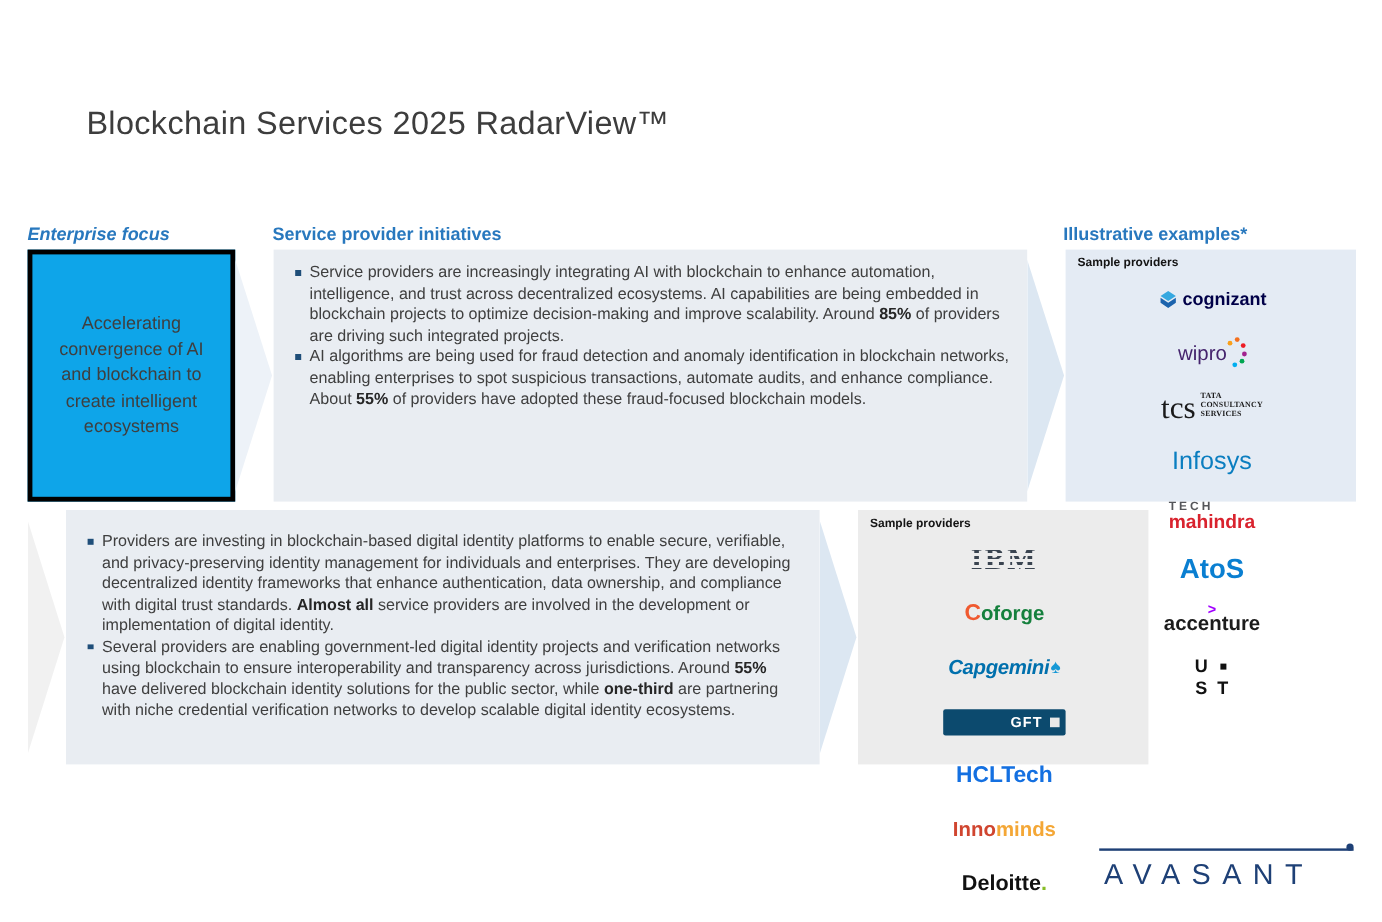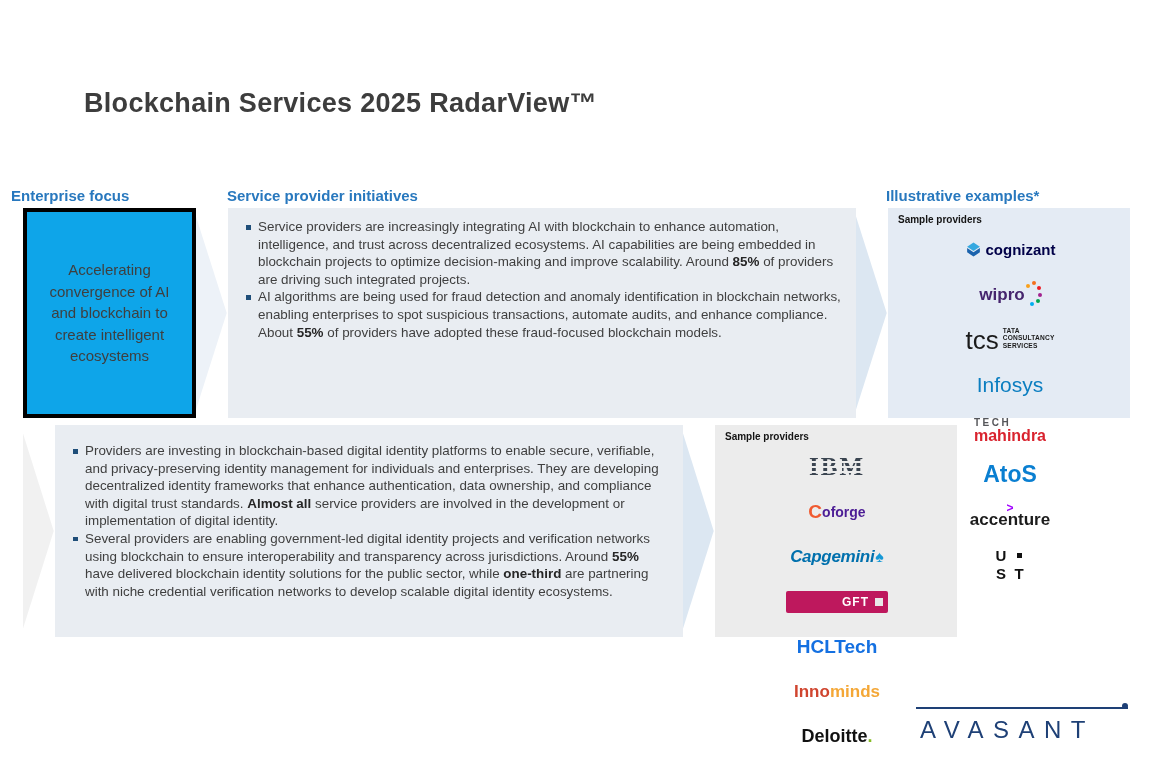--- a/index.html
+++ b/index.html
@@ -1,21 +1,21 @@
 <!DOCTYPE html>
 <html><head>
 <meta charset="utf-8">
 <style>
   * { margin:0; padding:0; box-sizing:border-box; }
   html,body { width:1152px; height:768px; background:#ffffff; font-family:"Liberation Sans", sans-serif; overflow:hidden; position:relative; }
 
-  .title { position:absolute; left:84px; top:88px; font-size:27px; font-weight:700; color:#3d3d3d; letter-spacing:0.3px; }
+  .title { position:absolute; left:72px; top:88px; font-size:27px; font-weight:400; color:#3d3d3d; letter-spacing:0.3px; }
 
   .col-header { position:absolute; top:187px; font-size:15px; font-weight:700; color:#2878be; }
-  .h-focus { left:11px; }
+  .h-focus { left:23px;font-style:italic; }
   .h-init  { left:227px; }
   .h-ex    { left:886px; }
 
   .row { position:absolute; left:23px; display:flex; }
   .row1 { top:208px; height:210px; }
   .row2 { top:425px; height:212px; }
 
   .focus-box { width:173px; display:flex; align-items:center; justify-content:center; text-align:center;
                font-size:15px; line-height:21.5px; color:#3f3f3f; padding:10px; }
   .focus-blue { background:#0ea5e9; border:4px solid #000000; }
@@ -37,44 +37,44 @@
   .ex-blue { background:#e4ebf4; }
   .ex-gray { background:#ececec; }
   .sample-label { font-size:10px; font-weight:700; color:#141414; margin-bottom:2px; }
   .logo-grid { display:grid; grid-template-columns:1fr; grid-auto-rows:45px; align-items:center; justify-items:center; }
   .logo-cell { display:flex; align-items:center; justify-content:center; }
 
   
   .cognizant { gap:4px; }
   .cognizant .word { font-size:15px; font-weight:600; color:#000048; }
   .wipro { position:relative; }
-  .wipro .word { font-size:17px; font-weight:700; color:#45246d; }
+  .wipro .word { font-size:17px; font-weight:400; color:#45246d; }
   .wipro .dots { position:relative; width:16px; height:24px; }
   .wipro .dots i { position:absolute; width:4px; height:4px; border-radius:50%; }
-  .tcs { gap:4px; align-items:flex-end; }
+  .tcs { gap:4px; align-items:flex-end;font-family:Liberation Serif, serif; }
   .tcs .word { font-size:26px; font-weight:500; color:#1a1a1a; line-height:24px; }
   .tcs .sub { display:flex; flex-direction:column; font-size:6.6px; font-weight:800; color:#1a1a1a; line-height:7.6px; padding-bottom:3px; letter-spacing:0.2px; }
   .infosys { font-size:21px; font-weight:500; color:#0b7ec0; }
   .techm { display:flex; flex-direction:column; align-items:flex-start; }
   .techm .t1 { font-size:10px; font-weight:700; letter-spacing:2.5px; color:#55565a; }
   .techm .t2 { font-size:16px; font-weight:700; color:#d9232e; line-height:15px; }
   .atos { font-size:23px; font-weight:800; color:#0a7fd1; }
   .accenture { position:relative; }
   .accenture .word { font-size:17px; font-weight:600; color:#1c1c1c; }
   .accenture .gt { position:absolute; left:50%; top:-9px; transform:translateX(-50%); color:#a100ff; font-weight:800; font-size:12px; }
   .ust { display:grid; grid-template-columns:16px 16px; grid-auto-rows:16px; gap:2px; align-items:center; justify-items:center; }
   .ust span { font-size:15px; font-weight:900; color:#111; line-height:15px; }
   .ust .sq { width:5px; height:5px; background:#111; }
   .ibm { position:relative; font-family:"Liberation Serif", serif; font-size:25px; font-weight:900; color:#3a4450; letter-spacing:2px; }
   .ibm::after { content:""; position:absolute; inset:0; background:repeating-linear-gradient(to bottom, transparent 0 3px, #ececec 3px 5px); }
   .coforge .c1 { font-size:19px; font-weight:800; color:#f05a30; }
-  .coforge .c2 { font-size:14px; font-weight:800; color:#4c1d95; }
+  .coforge .c2 { font-size:17px; font-weight:800; color:#15803d; }
   .capgemini .word { font-size:17px; font-weight:600; font-style:italic; color:#0070ad; letter-spacing:-0.3px; }
   .capgemini .spade { color:#1799d6; font-size:16px; margin-left:1px; font-style:normal; }
-  .gft { width:102px; height:22px; background:#be185d; border-radius:2px; display:flex; align-items:center; justify-content:flex-end; padding-right:5px; gap:6px; }
+  .gft { width:102px; height:22px; background:#0c4a6e; border-radius:2px; display:flex; align-items:center; justify-content:flex-end; padding-right:5px; gap:6px; }
   .gft .word { color:#fff; font-size:12px; font-weight:800; letter-spacing:1px; }
   .gft .sq { width:8px; height:8px; background:#e8e8e8; }
   .hcltech { font-size:19px; font-weight:800; color:#1470e1; }
   .innominds .i1 { font-size:17px; font-weight:800; color:#d0452f; }
   .innominds .i2 { font-size:17px; font-weight:800; color:#f4a736; }
   .deloitte .word { font-size:18px; font-weight:800; color:#111; }
   .deloitte .dot { font-size:18px; font-weight:900; color:#86bc25; }
   .ltim { gap:4px; }
   .ltim .word { font-size:14px; font-weight:700; font-style:italic; color:#173a64; }
 

